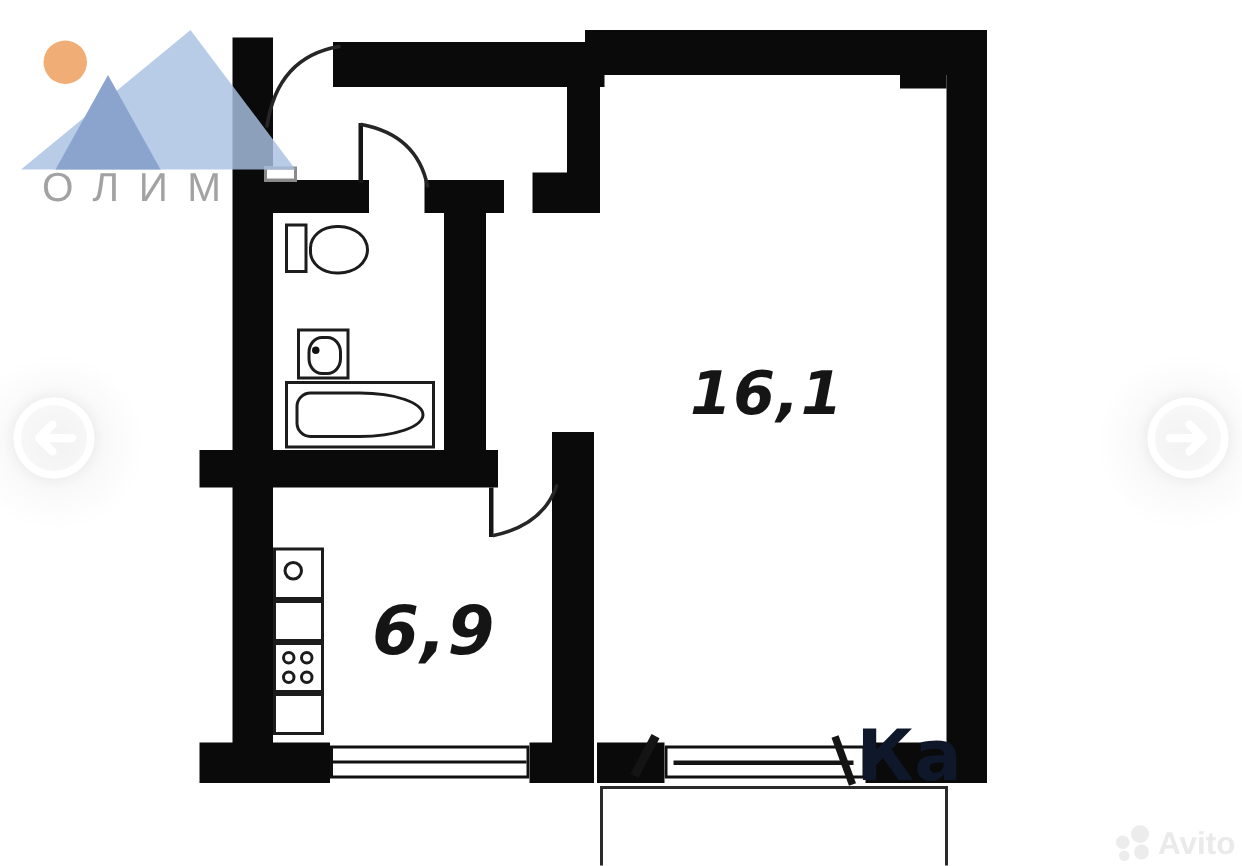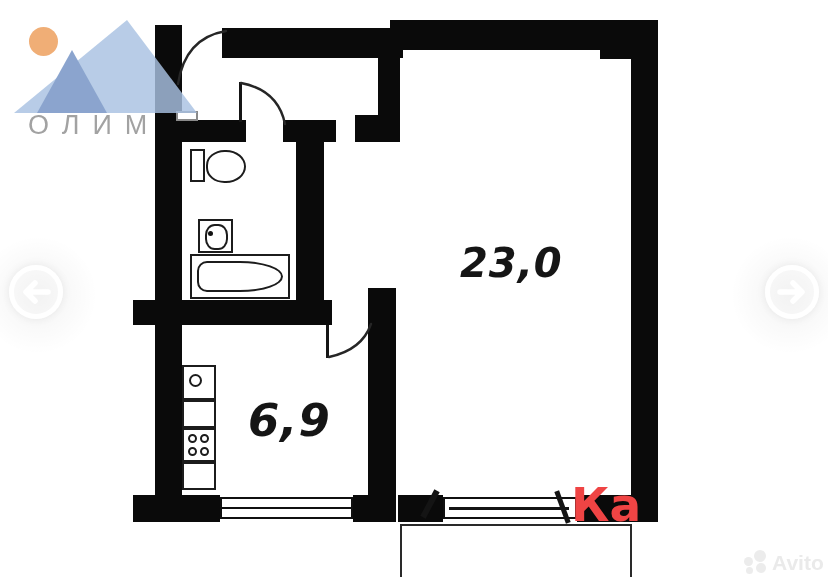--- a/index.html
+++ b/index.html
@@ -15,21 +15,21 @@
   
   .fix{position:absolute;background:#fff;border:2px solid #1c1c1c;box-sizing:border-box;}
   .round{border-radius:50%;}
   
   .arealabel{position:absolute;color:#151515;font-weight:bold;font-style:italic;
              font-family:"DejaVu Sans", sans-serif;letter-spacing:1px;}
   
   .logo-sun{position:absolute;left:29px;top:27px;width:29px;height:29px;border-radius:50%;background:#F0AE76;}
   .logo-text{position:absolute;left:28px;top:110px;font-size:27px;letter-spacing:13px;color:#A2A2A2;}
   
-  .wm-ka{position:absolute;left:571px;top:477px;font-size:47px;font-weight:bold;color:#ef4444;
+  .wm-ka{position:absolute;left:571px;top:477px;font-size:47px;font-weight:bold;color:#0f172a;
          font-family:"DejaVu Sans", sans-serif;}
   .wm-frag{position:absolute;background:#141414;}
   .avito{position:absolute;left:744px;top:550px;width:84px;height:26px;}
   .avito .c{position:absolute;border-radius:50%;background:#ECECEC;}
   .avito .t{position:absolute;left:28px;top:1px;font-size:21px;font-weight:bold;color:#EAEAEA;}
   
   .haze{position:absolute;width:120px;height:120px;
         background:radial-gradient(circle, rgba(0,0,0,0.05) 0%, rgba(0,0,0,0) 70%);}
   .navbtn{position:absolute;width:54px;height:54px;border-radius:50%;border:5px solid #ffffff;
           box-sizing:border-box;background:transparent;box-shadow:0 0 10px rgba(0,0,0,0.07);
@@ -92,21 +92,21 @@
   <div class="fix" style="left:182px;top:365px;width:34px;height:35px;"></div>
   <div class="fix round" style="left:189px;top:374px;width:13px;height:13px;"></div>
   <div class="fix" style="left:182px;top:400px;width:34px;height:28px;"></div>
   <div class="fix" style="left:182px;top:428px;width:34px;height:34px;"></div>
   <div class="fix round" style="left:188px;top:434px;width:9px;height:9px;"></div>
   <div class="fix round" style="left:200px;top:434px;width:9px;height:9px;"></div>
   <div class="fix round" style="left:188px;top:447px;width:9px;height:9px;"></div>
   <div class="fix round" style="left:200px;top:447px;width:9px;height:9px;"></div>
   <div class="fix" style="left:182px;top:462px;width:34px;height:28px;"></div>
 
-  <div class="arealabel" style="left:460px;top:240px;font-size:40px;">23,0</div>
+  <div class="arealabel" style="left:460px;top:240px;font-size:40px;">16,1</div>
   <div class="arealabel" style="left:248px;top:394px;font-size:45px;">6,9</div>
 </div>
 
 <svg class="abs" width="220" height="120" style="left:0;top:0;opacity:0.82;">
   <polygon points="14,113 127,20 197,113" fill="#A9C2E2"></polygon>
   <polygon points="37,113 72,50 107,113" fill="#7291C4"></polygon>
 </svg>
 
 <div class="wm-ka">Ка</div>
 <div class="wm-frag" style="left:427px;top:489px;width:6px;height:30px;transform:rotate(28deg);"></div>

